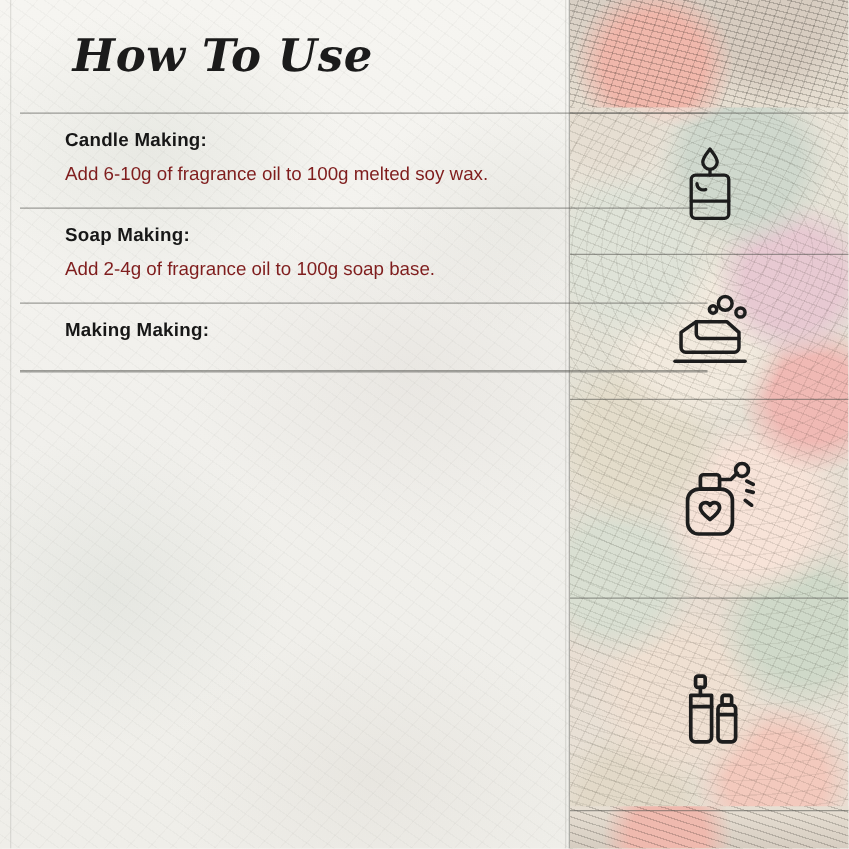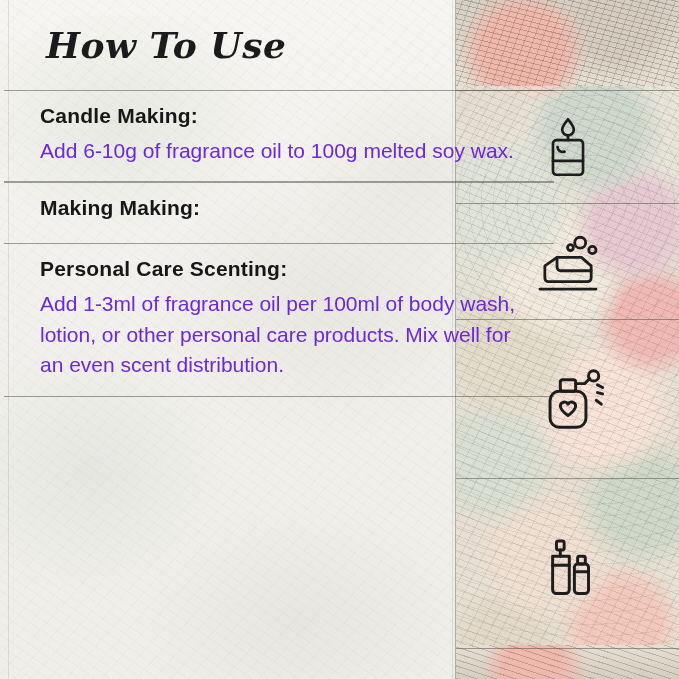--- a/index.html
+++ b/index.html
@@ -130,21 +130,21 @@
     top: 0;
     width: 1px;
     height: 679px;
     background: rgba(140,140,134,0.22);
   }
 
   
   .content {
     position: absolute;
     top: 0;
-    left: 4px;
+    left: 16px;
     width: 550px;
     height: 679px;
   }
 
   .title-row {
     height: 90px;
     display: flex;
     align-items: center;
     padding-left: 42px;
     box-sizing: border-box;
@@ -163,31 +163,31 @@
     background: rgba(85,85,80,0.55);
     margin: 0;
   }
 
   .section {
     padding: 13px 26px 15px 36px;
     box-sizing: border-box;
   }
   .sec-title {
     font-family: "Liberation Sans", sans-serif;
-    font-size: 21px;
+    font-size: 15px;
     font-weight: 700;
     color: #171717;
     letter-spacing: 0.2px;
     margin: 0 0 8px 0;
   }
   .sec-body {
     font-family: "Liberation Sans", sans-serif;
-    font-size: 21px;
+    font-size: 15px;
     line-height: 1.45;
-    color: #6d28d9;
+    color: #7f1d1d;
     margin: 0;
     white-space: pre-line;
   }
 
   
   .icon-slot {
     position: absolute;
     right: 0;
     width: 223px;
     display: flex;
@@ -223,31 +223,31 @@
       <div class="title">How To Use</div>
     </div>
     <div class="hrule"></div>
 
     <div class="section">
       <p class="sec-title">Candle Making:</p>
       <p class="sec-body">Add 6-10g of fragrance oil to 100g melted soy wax.</p>
     </div>
     <div class="hrule"></div>
 
+    <div class="section">
+      <p class="sec-title">Soap Making:</p>
+      <p class="sec-body">Add 2-4g of fragrance oil to 100g soap base.</p>
+    </div>
     <div class="hrule"></div>
 
     <div class="section">
       <p class="sec-title">Making Making:</p>
     </div>
     <div class="hrule"></div>
 
-    <div class="section">
-      <p class="sec-title">Personal Care Scenting:</p>
-      <p class="sec-body">Add 1-3ml of fragrance oil per 100ml of body wash, lotion, or other personal care products. Mix well for an even scent distribution.</p>
-    </div>
     <div class="hrule"></div>
 
   </div>
 
   <div class="hrule" style="position:absolute;left:456px;right:0;top:90px;"></div>
   <div class="hrule" style="position:absolute;left:456px;right:0;top:203px;"></div>
   <div class="hrule" style="position:absolute;left:456px;right:0;top:319px;"></div>
   <div class="hrule" style="position:absolute;left:456px;right:0;top:478px;"></div>
   <div class="hrule" style="position:absolute;left:456px;right:0;top:648px;"></div>
 

